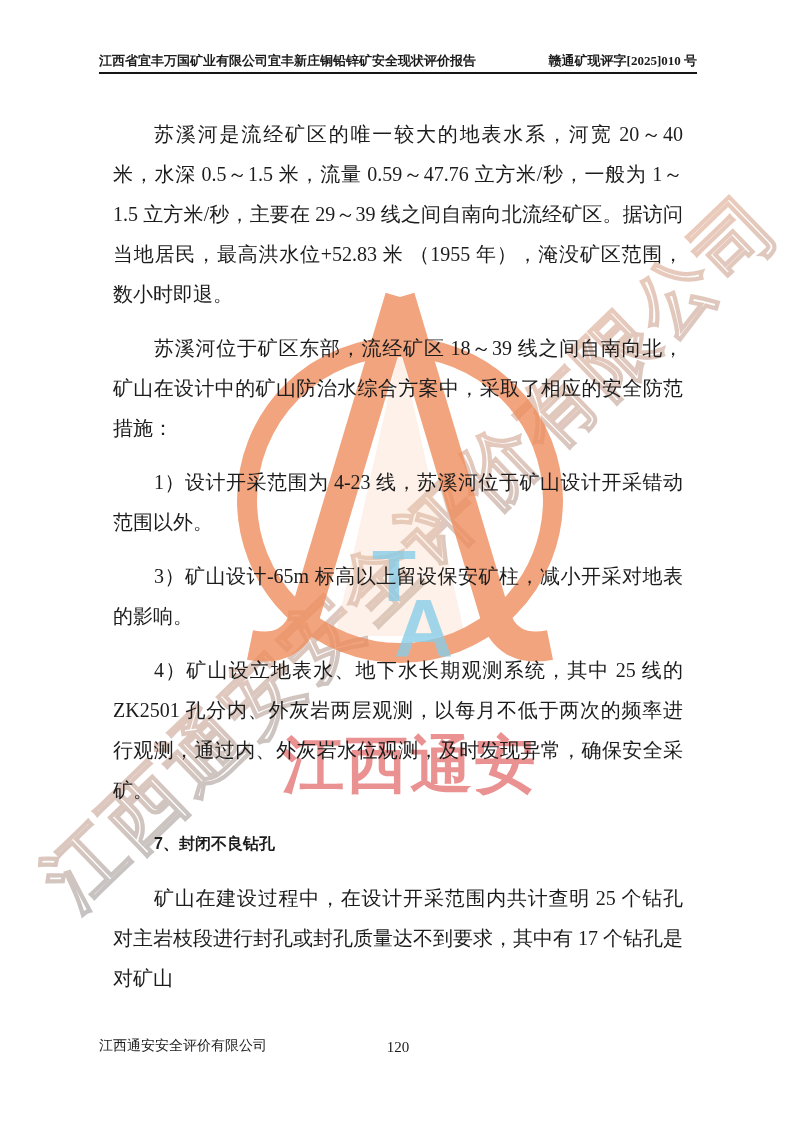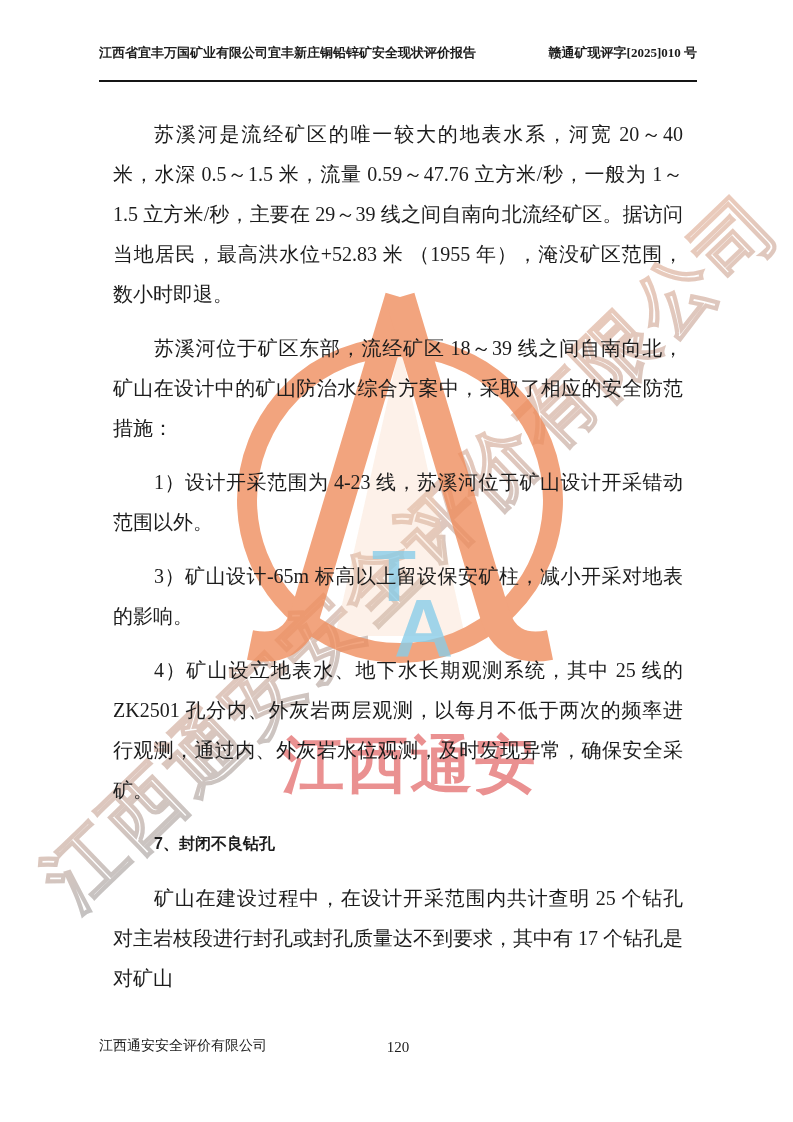--- a/index.html
+++ b/index.html
@@ -10,24 +10,24 @@
     background:#ffffff;
     font-family:"Liberation Serif","DejaVu Serif",serif;
     color:#1c1c1c;
     overflow:hidden;
   }
   .watermark {
     position:absolute; left:0; top:0; z-index:0;
     pointer-events:none;
   }
   .header {
-    position:absolute; left:99px; top:44px; width:598px; z-index:1;
+    position:absolute; left:99px; top:52px; width:598px; z-index:1;
     display:flex; justify-content:space-between; align-items:flex-end;
     font-weight:bold; font-size:13px; line-height:17px;
-    border-bottom:2px solid #151515; padding-bottom:19px;
+    border-bottom:2px solid #151515; padding-bottom:3px;
     white-space:nowrap;
   }
   .content {
     position:absolute; left:99px; top:100px; width:598px; z-index:1;
     font-size:20px; line-height:40px;
     text-align:justify; text-justify:inter-ideograph;
   }
   .content p { margin:14px; padding:0; text-indent:41px; }
   .content p.flush { text-indent:0; }
   .content p.heading {

